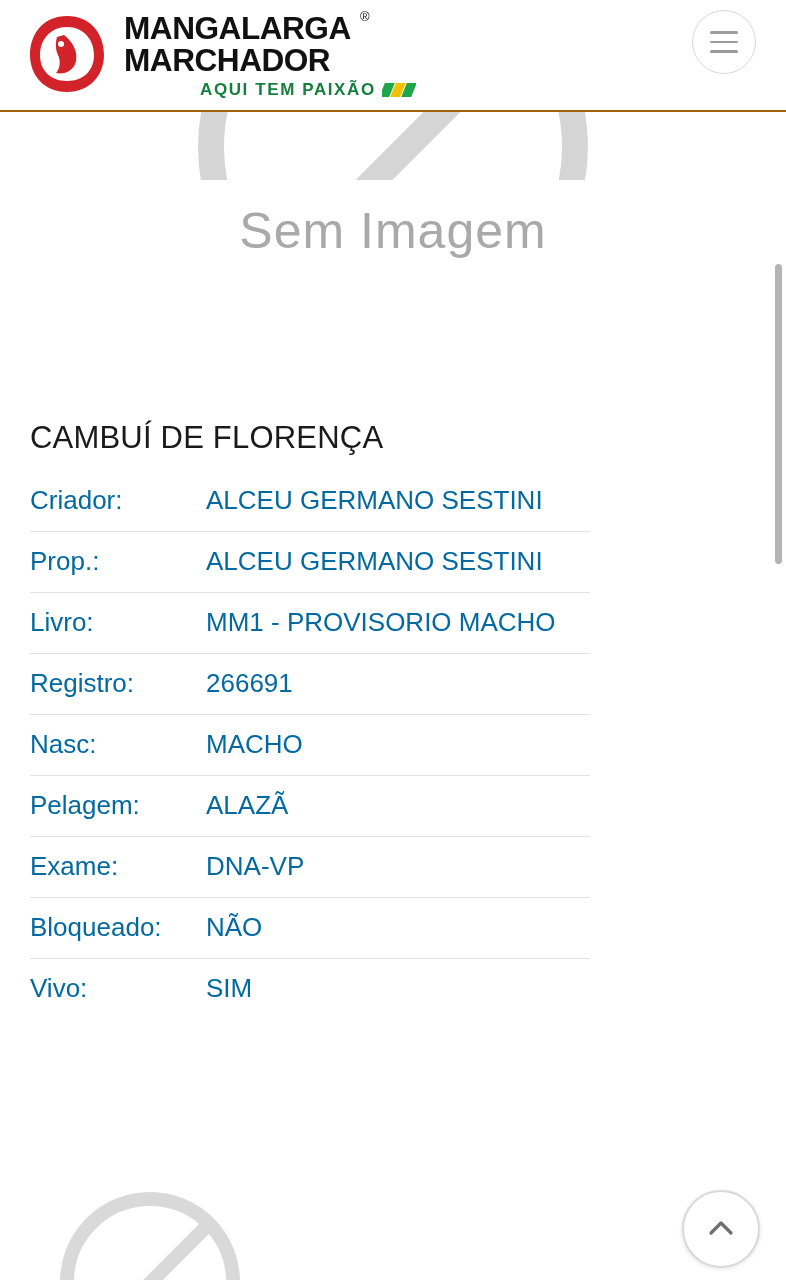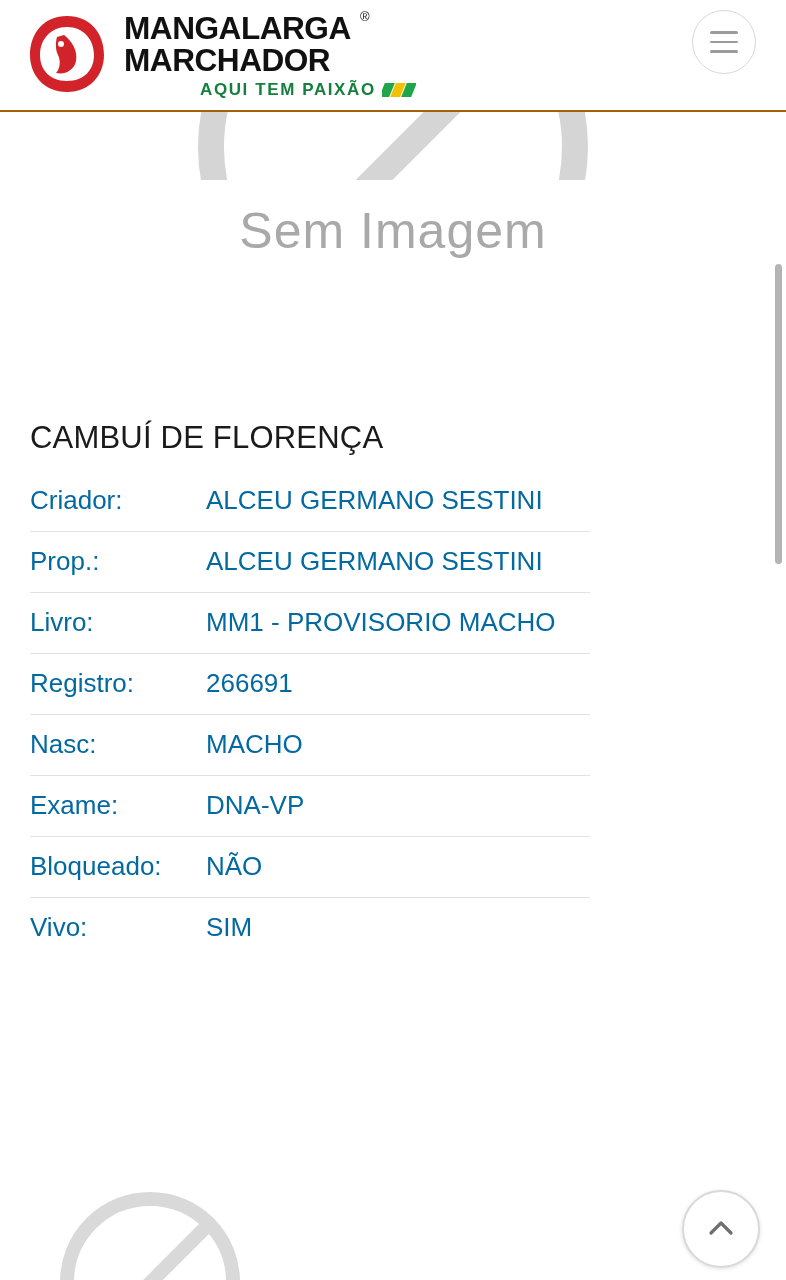--- a/index.html
+++ b/index.html
@@ -336,20 +336,24 @@
         </tr>
         <tr>
           <td class="label">Registro:</td>
           <td class="value">266691</td>
         </tr>
         <tr>
           <td class="label">Nasc:</td>
           <td class="value">MACHO</td>
         </tr>
         <tr>
+          <td class="label">Pelagem:</td>
+          <td class="value">ALAZÃ</td>
+        </tr>
+        <tr>
           <td class="label">Exame:</td>
           <td class="value">DNA-VP</td>
         </tr>
         <tr>
           <td class="label">Bloqueado:</td>
           <td class="value">NÃO</td>
         </tr>
         <tr>
           <td class="label">Vivo:</td>
           <td class="value">SIM</td>

